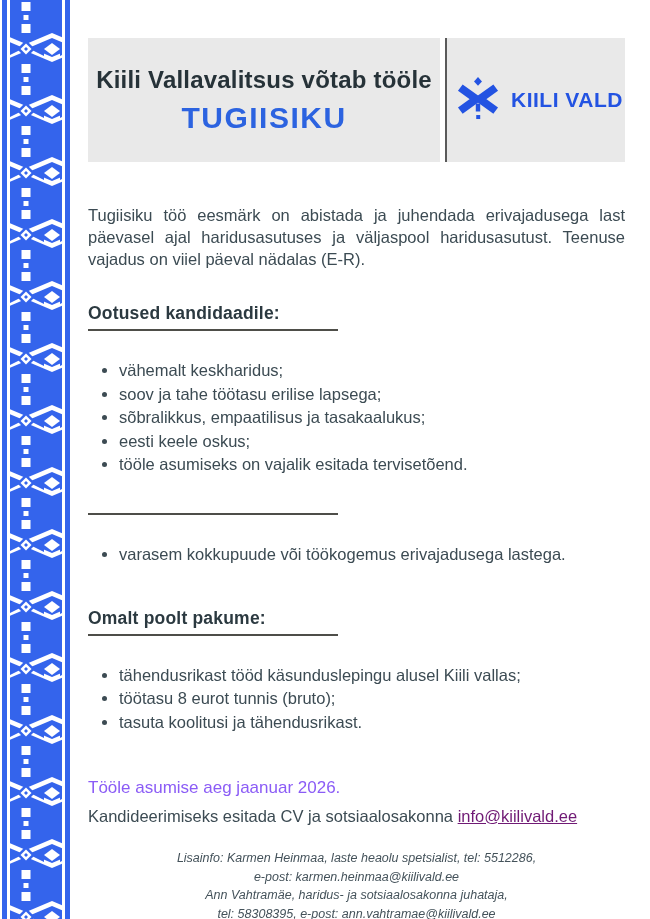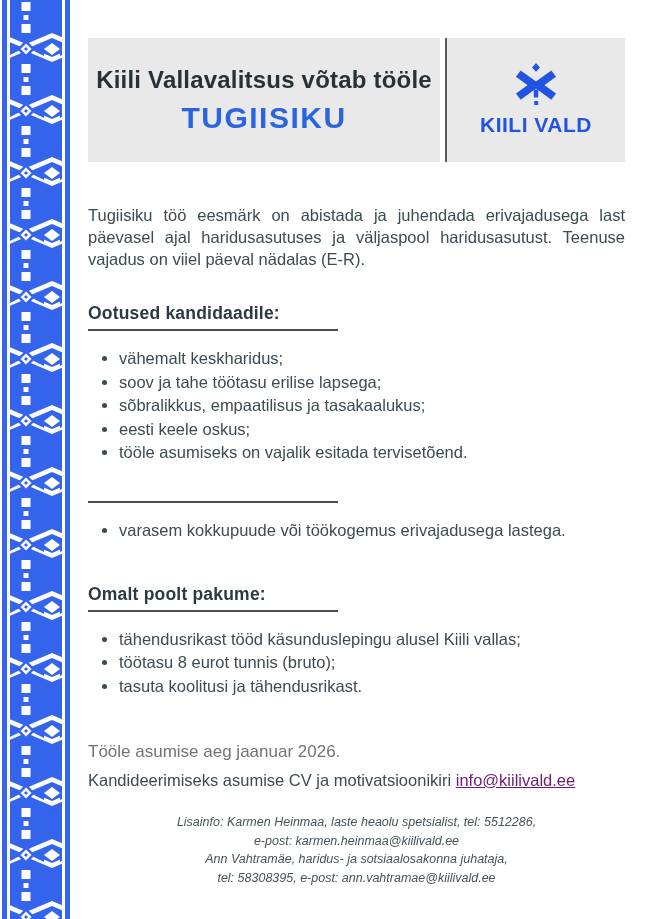--- a/index.html
+++ b/index.html
@@ -35,21 +35,21 @@
     font-size: 24px; font-weight: 700; color: #263238; letter-spacing: 0.2px;
   }
   .position-title {
     font-size: 30px; font-weight: 700; color: #2c63e0; letter-spacing: 1.5px;
   }
   .header-divider {
     width: 2px; background: #5a5a5a; margin-left: 5px; margin-right: 0;
   }
   .logo-box {
     width: 178px; background: #e9e9e9;
-    display: flex; flex-direction: column; justify-content: center; align-items: center;
+    display: flex; flex-direction: row; justify-content: center; align-items: center;
     gap: 4px;
   }
   .logo-text {
     font-size: 21px; font-weight: 700; color: #2353e2; letter-spacing: 0.5px;
   }
 
   
   .intro {
     margin-top: 42px; font-size: 16.5px; line-height: 1.34; text-align: justify;
     color: #3c4b53;
@@ -58,26 +58,26 @@
   .section-heading {
     font-size: 17.5px; font-weight: 700; color: #2b3940; letter-spacing: 0.2px;
   }
   .section-underline {
     width: 250px; border-bottom: 2.5px solid #4e4e49; margin-top: 5px;
   }
   .sec-1 { margin-top: 33px; }
   .sec-2 { margin-top: 37px; }
   .sec-3 { margin-top: 42px; }
   ul.bullets {
-    margin-top: 17px; padding-left: 31px; font-size: 16.5px; line-height: 1.33;
+    margin-top: 29px; padding-left: 31px; font-size: 16.5px; line-height: 1.33;
     color: #3c4b53;
   }
   ul.bullets li { margin: 1.5px 0; }
 
-  .start-date { margin-top: 44px; font-size: 17px; color: #737373; }
+  .start-date { margin-top: 44px; font-size: 17px; color: #8b5cf6; }
   .deadline   { margin-top: 25px; font-size: 17px; font-weight: 700; color: #2c63e0; }
   .apply-line { margin-top: 9px;  font-size: 16.5px; color: #3c4b53; }
   .apply-email { color: #701a75; text-decoration: underline; }
 
   .footer-info {
     margin-top: 23px; text-align: center; font-style: italic;
     font-size: 12.5px; line-height: 1.5; color: #44525a;
   }
 </style>
 </head>
@@ -163,21 +163,21 @@
       <ul class="bullets">
         <li>tähendusrikast tööd käsunduslepingu alusel Kiili vallas;</li>
         <li>töötasu 8 eurot tunnis (bruto);</li>
         <li>tasuta koolitusi ja tähendusrikast.</li>
       </ul>
     </section>
 
     <p class="start-date">Tööle asumise aeg jaanuar 2026.</p>
 
 
-    <p class="apply-line"><span>Kandideerimiseks asumise CV ja motivatsioonikiri </span><a class="apply-email" href="#">info@kiilivald.ee</a></p>
+    <p class="apply-line"><span>Kandideerimiseks esitada CV ja sotsiaalosakonna </span><a class="apply-email" href="#">info@kiilivald.ee</a></p>
 
     <footer class="footer-info">
       <div>Lisainfo: Karmen Heinmaa, laste heaolu spetsialist, tel: 5512286,</div>
       <div>e-post: karmen.heinmaa@kiilivald.ee</div>
       <div>Ann Vahtramäe, haridus- ja sotsiaalosakonna juhataja,</div>
       <div>tel: 58308395, e-post: ann.vahtramae@kiilivald.ee</div>
     </footer>
 
   </main>
 </div>

